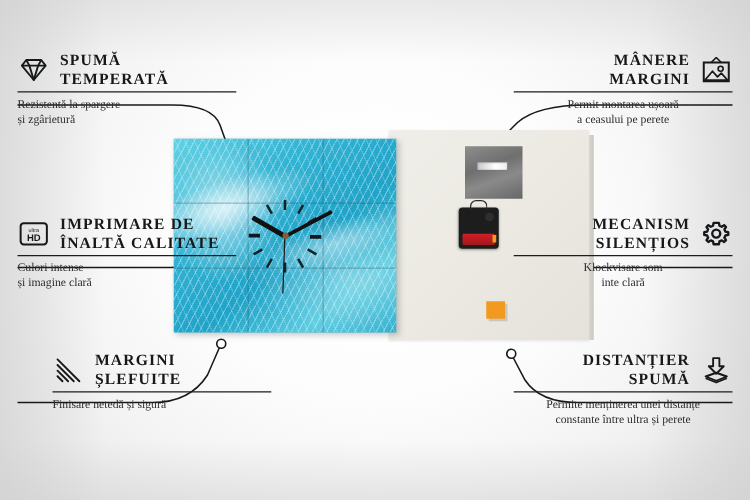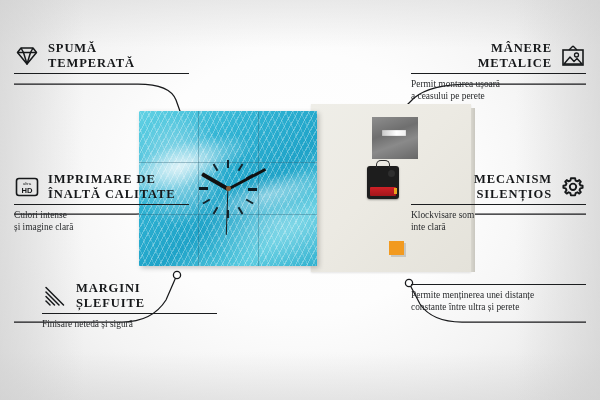--- a/index.html
+++ b/index.html
@@ -151,21 +151,21 @@
   }
   .co-head{ display:flex; align-items:center; gap:8px; }
   .ic{ width:26px; height:24px; flex:0 0 26px; }
   .ic svg{ display:block; width:100%; height:100%; }
 
   .left .co-head{ justify-content:flex-start; }
   .left .co-title{ text-align:left; }
   .left .co-sub{ text-align:left; margin-top:5px; }
   .right .co-head{ justify-content:flex-end; }
   .right .co-title{ text-align:right; }
-  .right .co-sub{ text-align:left; margin-top:5px; }
+  .right .co-sub{ text-align:center; margin-top:5px; }
 
   .rule{ height:1px; background:#1b1d1f; margin-top:3px; }
 
   svg.link{ position:absolute; left:0; top:0; width:600px; height:400px; pointer-events:none; }
 </style>
 </head>
 <body>
 
 <div id="stage">
   <div class="vig"></div>
@@ -266,20 +266,22 @@
             <path d="M3.5,8.5 L7,4 L19,4 L22.5,8.5 L13,20 Z"></path>
             <path d="M3.5,8.5 L22.5,8.5"></path>
             <path d="M7,4 L9.5,8.5 L13,20 L16.5,8.5 L19,4"></path>
           </g>
         </svg>
       </span>
       <span class="co-title">SPUMĂ
 TEMPERATĂ</span>
     </div>
     <div class="rule"></div>
+    <div class="co-sub">Rezistentă la spargere
+și zgârietură</div>
   </div>
 
   <div class="callout left" style="left:14px; top:172px; width:175px;">
     <div class="co-head">
       <span class="ic">
         <svg viewBox="0 0 26 24">
           <rect x="2.5" y="3.5" width="21" height="17" rx="2.5" fill="none" stroke="#16181a" stroke-width="1.6"></rect>
           <text x="13" y="10.4" font-family="Liberation Sans, sans-serif" font-size="4.3" text-anchor="middle" fill="#16181a">ultra</text>
           <text x="13" y="17.6" font-family="Liberation Sans, sans-serif" font-size="7.6" font-weight="bold" text-anchor="middle" fill="#16181a">HD</text>
         </svg>
@@ -307,21 +309,21 @@
       <span class="co-title">MARGINI
 ȘLEFUITE</span>
     </div>
     <div class="rule"></div>
     <div class="co-sub">Finisare netedă și sigură</div>
   </div>
 
   <div class="callout right" style="left:411px; top:41px; width:175px;">
     <div class="co-head">
       <span class="co-title">MÂNERE
-METALICE</span>
+MARGINI</span>
       <span class="ic">
         <svg viewBox="0 0 26 24">
           <path d="M13,2 L9,6 M13,2 L17,6" fill="none" stroke="#16181a" stroke-width="1.4"></path>
           <rect x="3" y="6" width="20" height="15" fill="none" stroke="#16181a" stroke-width="1.6"></rect>
           <circle cx="16.5" cy="11" r="2" fill="none" stroke="#16181a" stroke-width="1.3"></circle>
           <path d="M4,20 L10,13 L14,17.5 L17,14.5 L22,20 Z" fill="none" stroke="#16181a" stroke-width="1.4" stroke-linejoin="round"></path>
         </svg>
       </span>
     </div>
     <div class="rule"></div>
@@ -346,18 +348,31 @@
           </g>
         </svg>
       </span>
     </div>
     <div class="rule"></div>
     <div class="co-sub">Klockvisare som
 inte clară</div>
   </div>
 
   <div class="callout right" style="left:411px; top:281px; width:175px;">
+    <div class="co-head">
+      <span class="co-title">DISTANȚIER
+SPUMĂ</span>
+      <span class="ic">
+        <svg viewBox="0 0 26 24">
+          <g fill="none" stroke="#16181a" stroke-width="1.5" stroke-linejoin="round">
+            <path d="M10.5,2.5 L15.5,2.5 L15.5,9 L19,9 L13,15 L7,9 L10.5,9 Z"></path>
+            <path d="M13,14.2 L21.5,17.2 L13,20.6 L4.5,17.2 Z"></path>
+            <path d="M4.5,18.6 L13,22 L21.5,18.6"></path>
+          </g>
+        </svg>
+      </span>
+    </div>
     <div class="rule"></div>
     <div class="co-sub">Permite menținerea unei distanțe
 constante între ultra și perete</div>
   </div>
 
 </div>
 
 </body></html>

